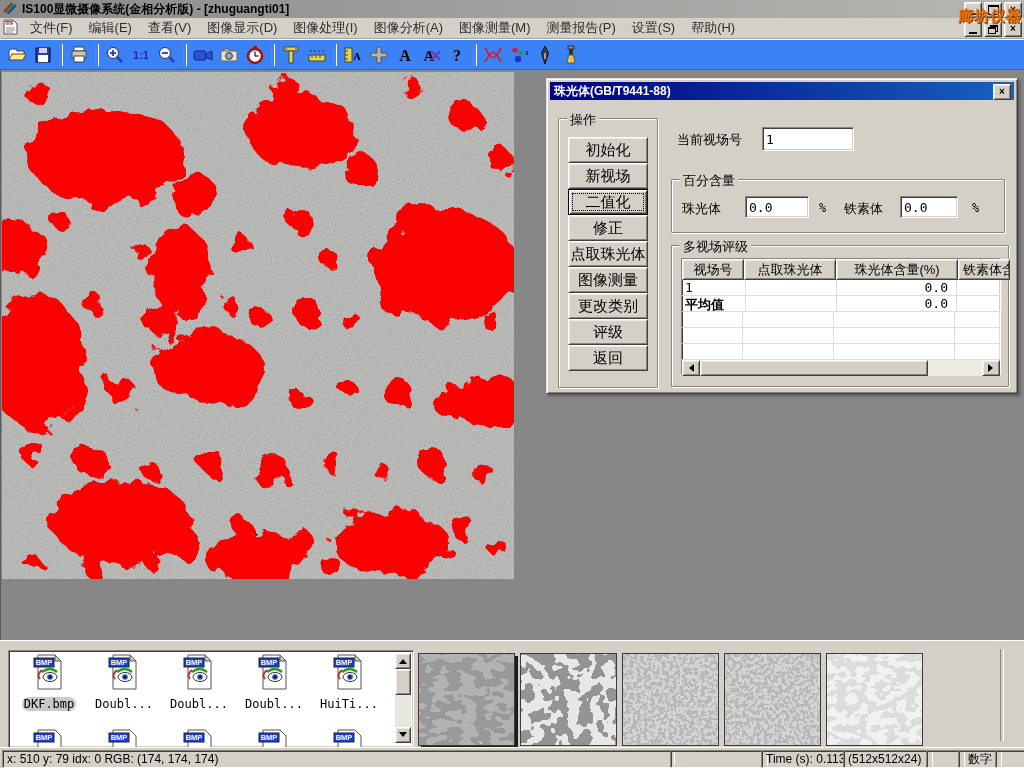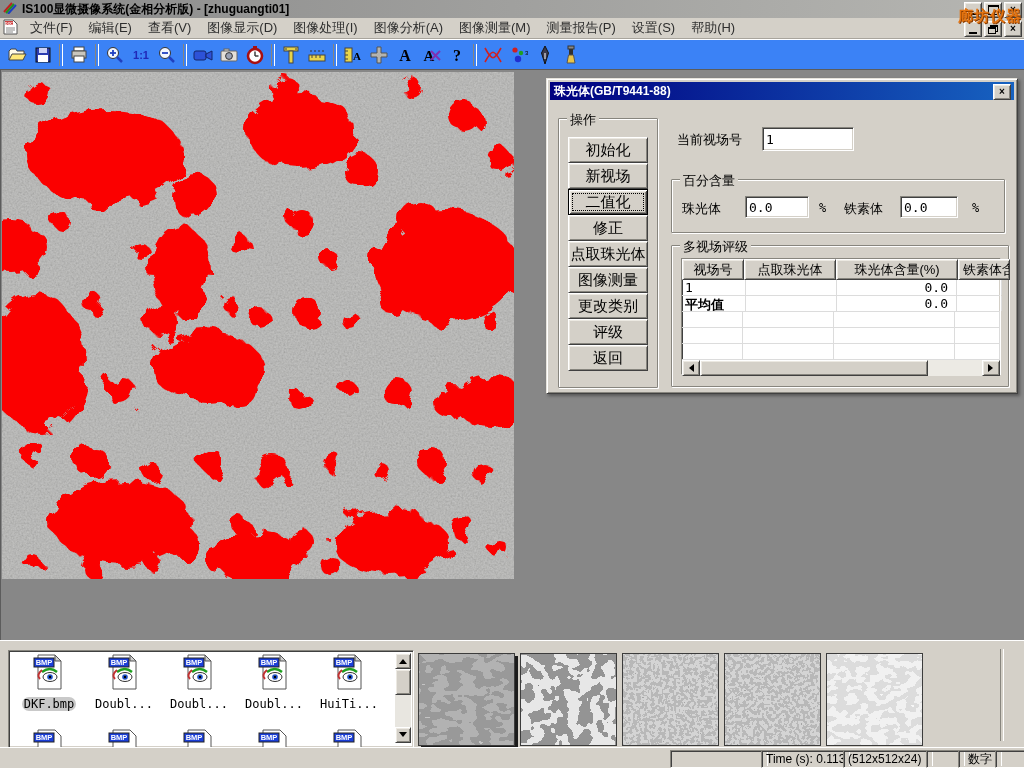--- a/index.html
+++ b/index.html
@@ -696,19 +696,20 @@
   </div>
   <div class="thumb" style="left:826px;">
     <svg width="95" height="91">
         <rect width="95" height="91" filter="url(#t5)"></rect>
       </svg>
   </div>
   <div style="position:absolute;left:1000px;top:8px;width:2px;height:92px;border-left:1px solid #87857e;border-right:1px solid #fff;"></div>
 </div>
 
 <div class="abs statusbar">
+  <div class="spanel sunken" style="left:2px;width:663px;">x: 510 y: 79 idx: 0  RGB: (174, 174, 174)</div>
   <div class="spanel sunken" style="left:670px;width:88px;"></div>
   <div class="spanel sunken" style="left:761px;width:79px;">Time (s): 0.113</div>
   <div class="spanel sunken" style="left:843px;width:80px;">(512x512x24)</div>
   <div class="spanel sunken" style="left:926px;width:29px;"></div>
   <div class="spanel sunken" style="left:958px;width:34px;justify-content:center;">数字</div>
   <div class="spanel sunken" style="left:995px;width:26px;"></div>
 </div>
 
 </body></html>

